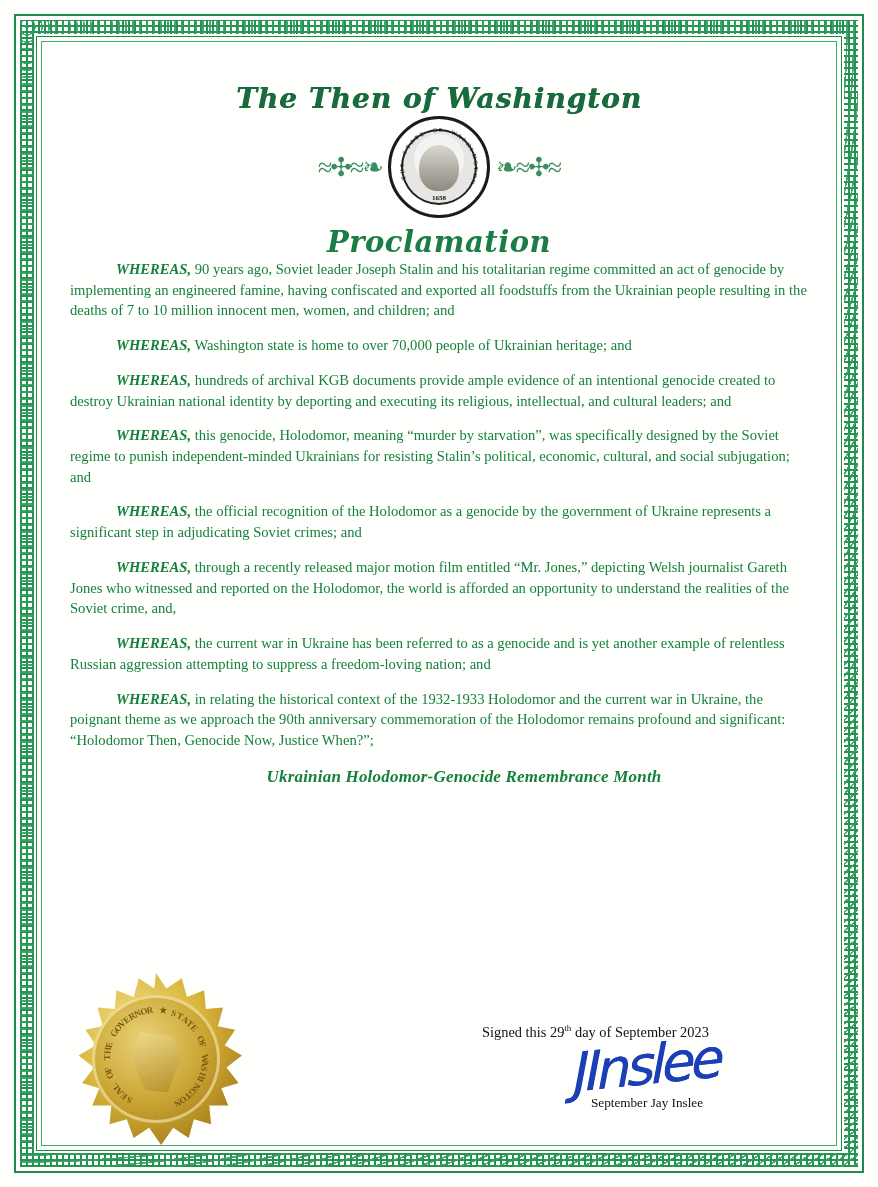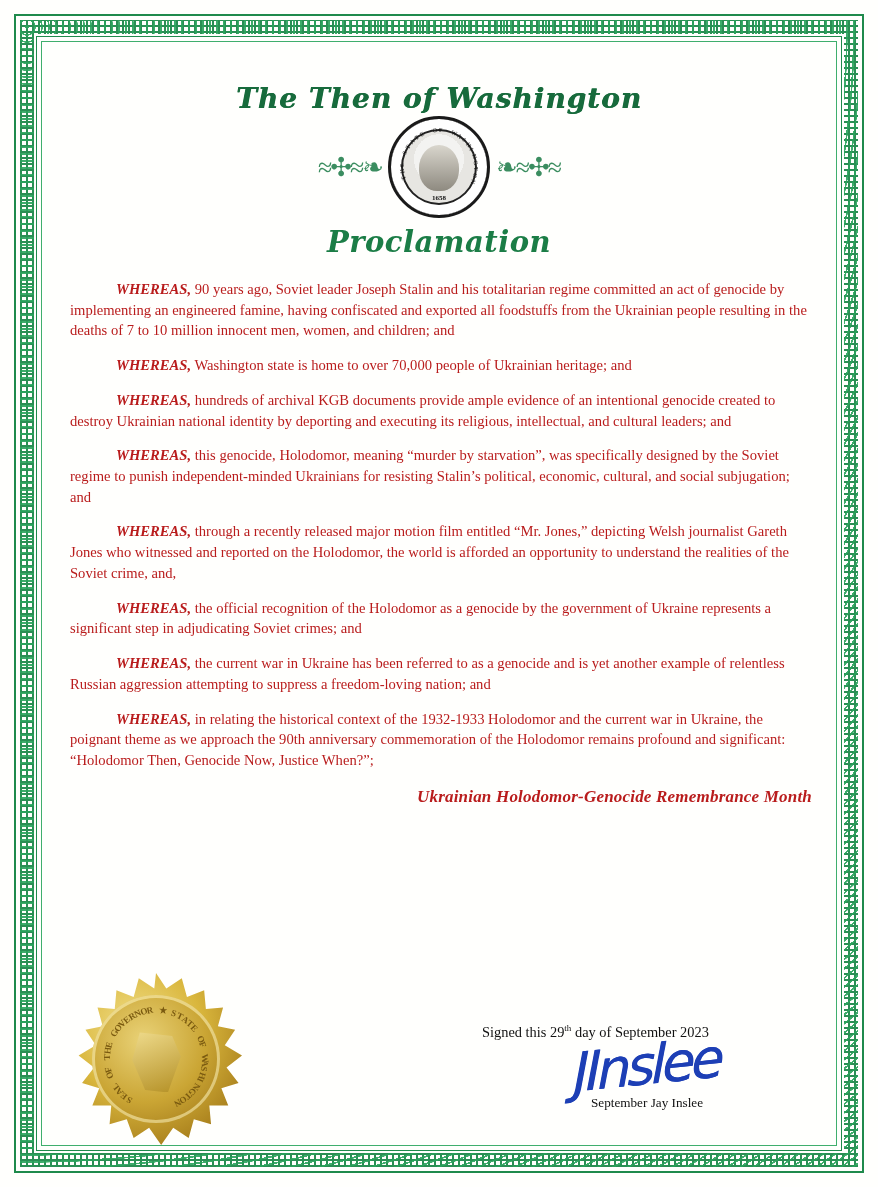--- a/index.html
+++ b/index.html
@@ -176,37 +176,36 @@
     font-family: "DejaVu Serif", serif;
     font-style: italic;
     font-weight: 700;
     font-size: 29px;
     color: #1b7d46;
     margin-top: 8px;
     letter-spacing: 0.5px;
   }
 
   .body-text {
-    margin-top: 20px;
     padding: 0 14px 0 18px;
-    color: #b91c1c;
+    color: #15803d;
     font-size: 14.6px;
     line-height: 1.42;
     text-align: left;
   }
   .body-text p {
     margin: 0 0 14px 0;
     text-indent: 46px;
   }
   .body-text p .lead {
     font-weight: 700;
     font-style: italic;
   }
   .title-line {
-    text-align: right;
+    text-align: center;
     font-weight: 700;
     font-style: italic;
     font-size: 17px;
     margin: 22px 0 20px 0;
     text-indent: 0;
     letter-spacing: .2px;
   }
   .closing {
     text-indent: 0 !important;
     margin-bottom: 10px;
@@ -352,22 +351,22 @@
       <div class="flourish">❧≈✣≈</div>
     </div>
 
     <div class="proclamation">Proclamation</div>
 
     <div class="body-text">
       <p><span class="lead">WHEREAS,</span><span> 90 years ago, Soviet leader Joseph Stalin and his totalitarian regime committed an act of genocide by implementing an engineered famine, having confiscated and exported all foodstuffs from the Ukrainian people resulting in the deaths of 7 to 10 million innocent men, women, and children; and</span></p>
       <p><span class="lead">WHEREAS,</span><span> Washington state is home to over 70,000 people of Ukrainian heritage; and</span></p>
       <p><span class="lead">WHEREAS,</span><span> hundreds of archival KGB documents provide ample evidence of an intentional genocide created to destroy Ukrainian national identity by deporting and executing its religious, intellectual, and cultural leaders; and</span></p>
       <p><span class="lead">WHEREAS,</span><span> this genocide, Holodomor, meaning “murder by starvation”, was specifically designed by the Soviet regime to punish independent-minded Ukrainians for resisting Stalin’s political, economic, cultural, and social subjugation; and</span></p>
+      <p><span class="lead">WHEREAS,</span><span> the official recognition of the Holodomor as a genocide by the government of Ukraine represents a significant step in adjudicating Soviet crimes; and</span></p>
       <p><span class="lead">WHEREAS,</span><span> through a recently released major motion film entitled “Mr. Jones,” depicting Welsh journalist Gareth Jones who witnessed and reported on the Holodomor, the world is afforded an opportunity to understand the realities of the Soviet crime, and,</span></p>
-      <p><span class="lead">WHEREAS,</span><span> the official recognition of the Holodomor as a genocide by the government of Ukraine represents a significant step in adjudicating Soviet crimes; and</span></p>
       <p><span class="lead">WHEREAS,</span><span> the current war in Ukraine has been referred to as a genocide and is yet another example of relentless Russian aggression attempting to suppress a freedom-loving nation; and</span></p>
       <p><span class="lead">WHEREAS,</span><span> in relating the historical context of the 1932-1933 Holodomor and the current war in Ukraine, the poignant theme as we approach the 90th anniversary commemoration of the Holodomor remains profound and significant: “Holodomor Then, Genocide Now, Justice When?”;</span></p>
 
       <p class="title-line">Ukrainian Holodomor-Genocide Remembrance Month</p>
 
     </div>
 
     <div class="sign-block">
       <div class="signed-line">
         <span>Signed this 29</span><sup>th</sup><span> day of September 2023</span>

